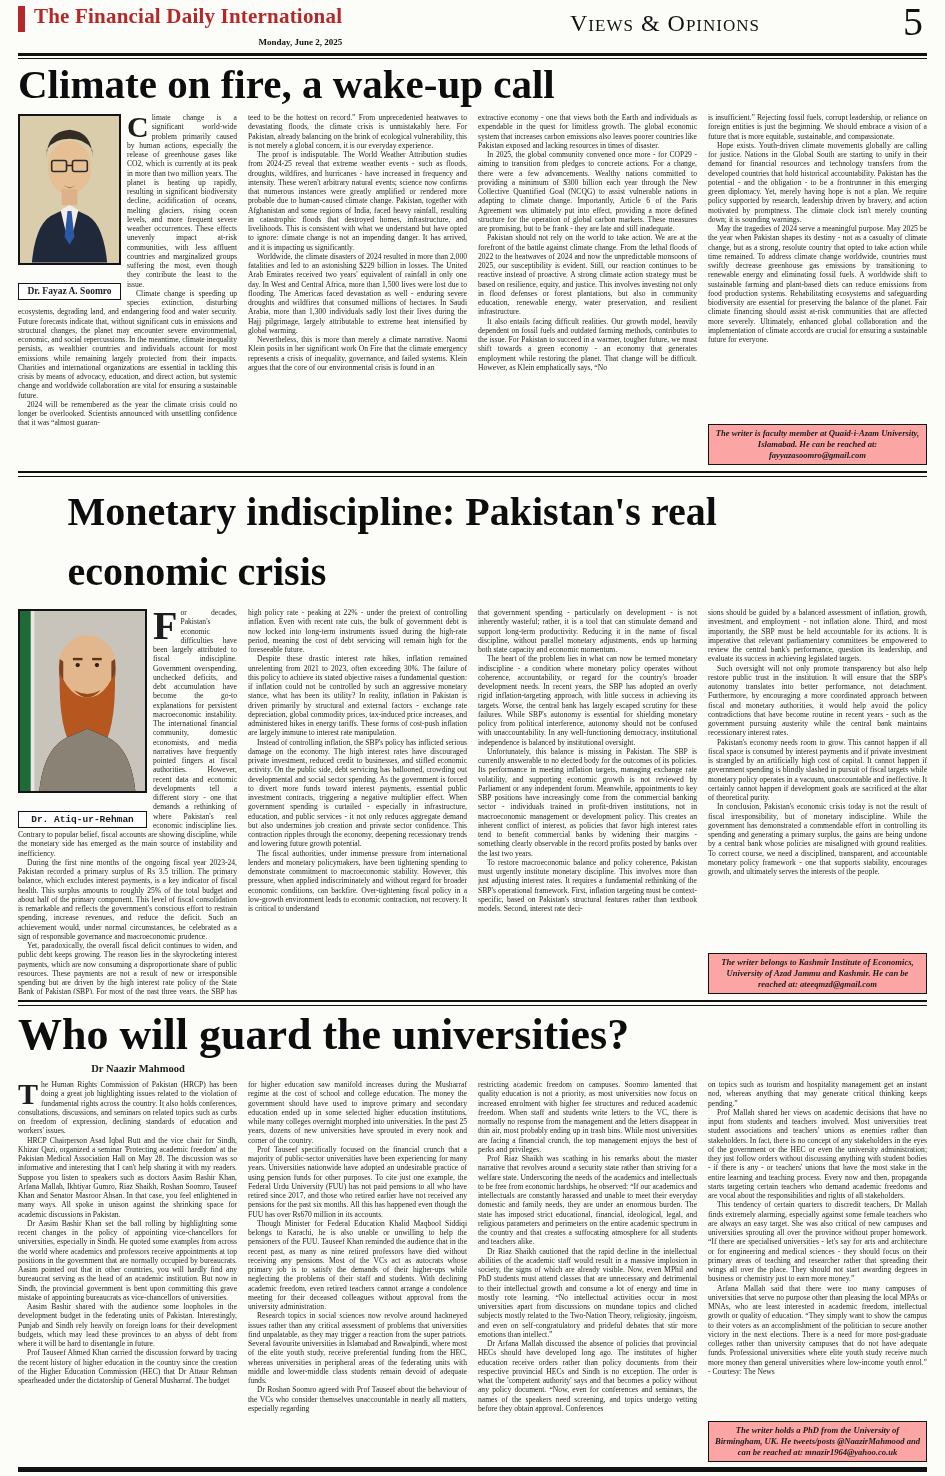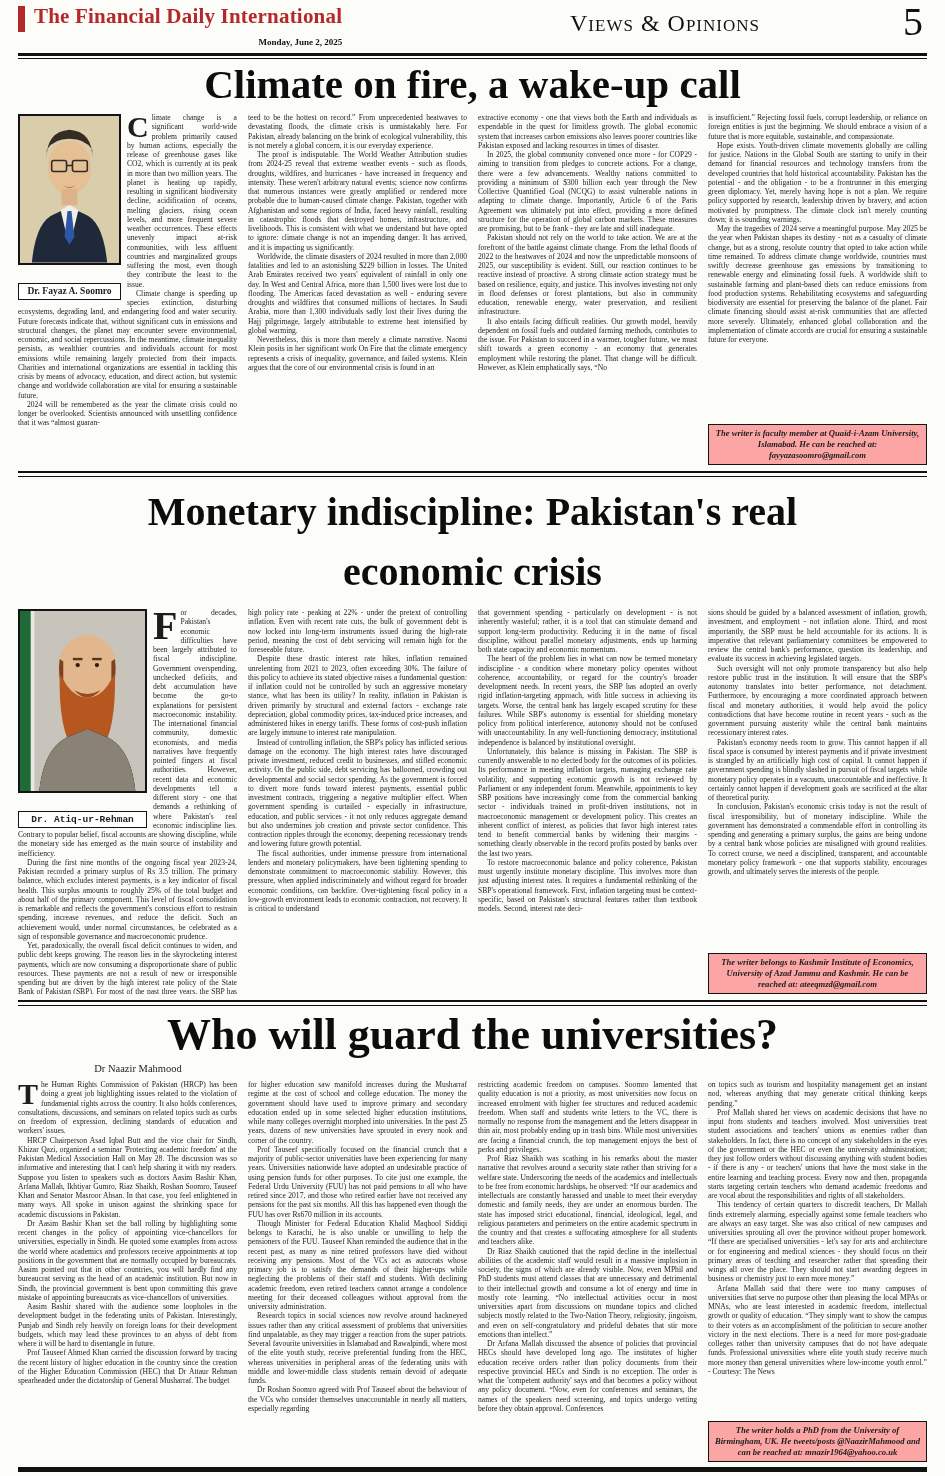--- a/index.html
+++ b/index.html
@@ -14,25 +14,25 @@
   .mast-bar{width:7px;height:26px;background:#b5282a;margin-right:9px;margin-top:2px;}
   .mast-title{font-size:21px;font-weight:bold;color:#b5282a;line-height:24px;letter-spacing:.2px;}
   .mast-date{font-size:9px;font-weight:bold;color:#111;text-align:right;margin-top:9px;}
   .section-title{
     position:absolute;left:552px;top:6px;font-variant:small-caps;
     font-size:24px;line-height:34px;font-weight:500;letter-spacing:1px;color:#111;
   }
   .page-num{position:absolute;right:4px;top:0;font-size:40px;line-height:44px;color:#111;}
   .hdr-rule{border-top:3px solid #111;border-bottom:1px solid #111;height:2px;}
   
-  .headline{text-align:center;font-weight:bold;color:#0d0d0d;}
+  .headline{font-weight:bold;color:#0d0d0d;}
   .h1a{font-size:41px;line-height:44px;margin:3px 0 7px;}
   .h2a{font-size:40px;line-height:60px;max-width:810px;margin:4px auto 6px;}
   .h3a{font-size:44px;line-height:48px;margin:3px 0 4px;}
-  .byline{width:216px;text-align:center;font-weight:normal;font-size:10.5px;margin:0 0 6px 12px;}
+  .byline{width:216px;text-align:center;font-weight:bold;font-size:10.5px;margin:0 0 6px 12px;}
   .cols{display:flex;gap:11px;}
   .col{flex:1 1 0;display:flex;flex-direction:column;min-width:0;}
   .paras{flex:1 1 auto;overflow:hidden;text-align:justify;font-size:7.6px;line-height:9.25px;}
   .paras p{margin:0;text-indent:9px;}
   .paras p:first-of-type{text-indent:0;}
   .dc p:first-of-type::first-letter{
     float:left;font-size:30px;line-height:25px;font-weight:bold;padding:1px 3px 0 0;
   }
   .dc-big p:first-of-type::first-letter{
     float:left;font-size:40px;line-height:33px;font-weight:bold;padding:1px 3px 0 0;

